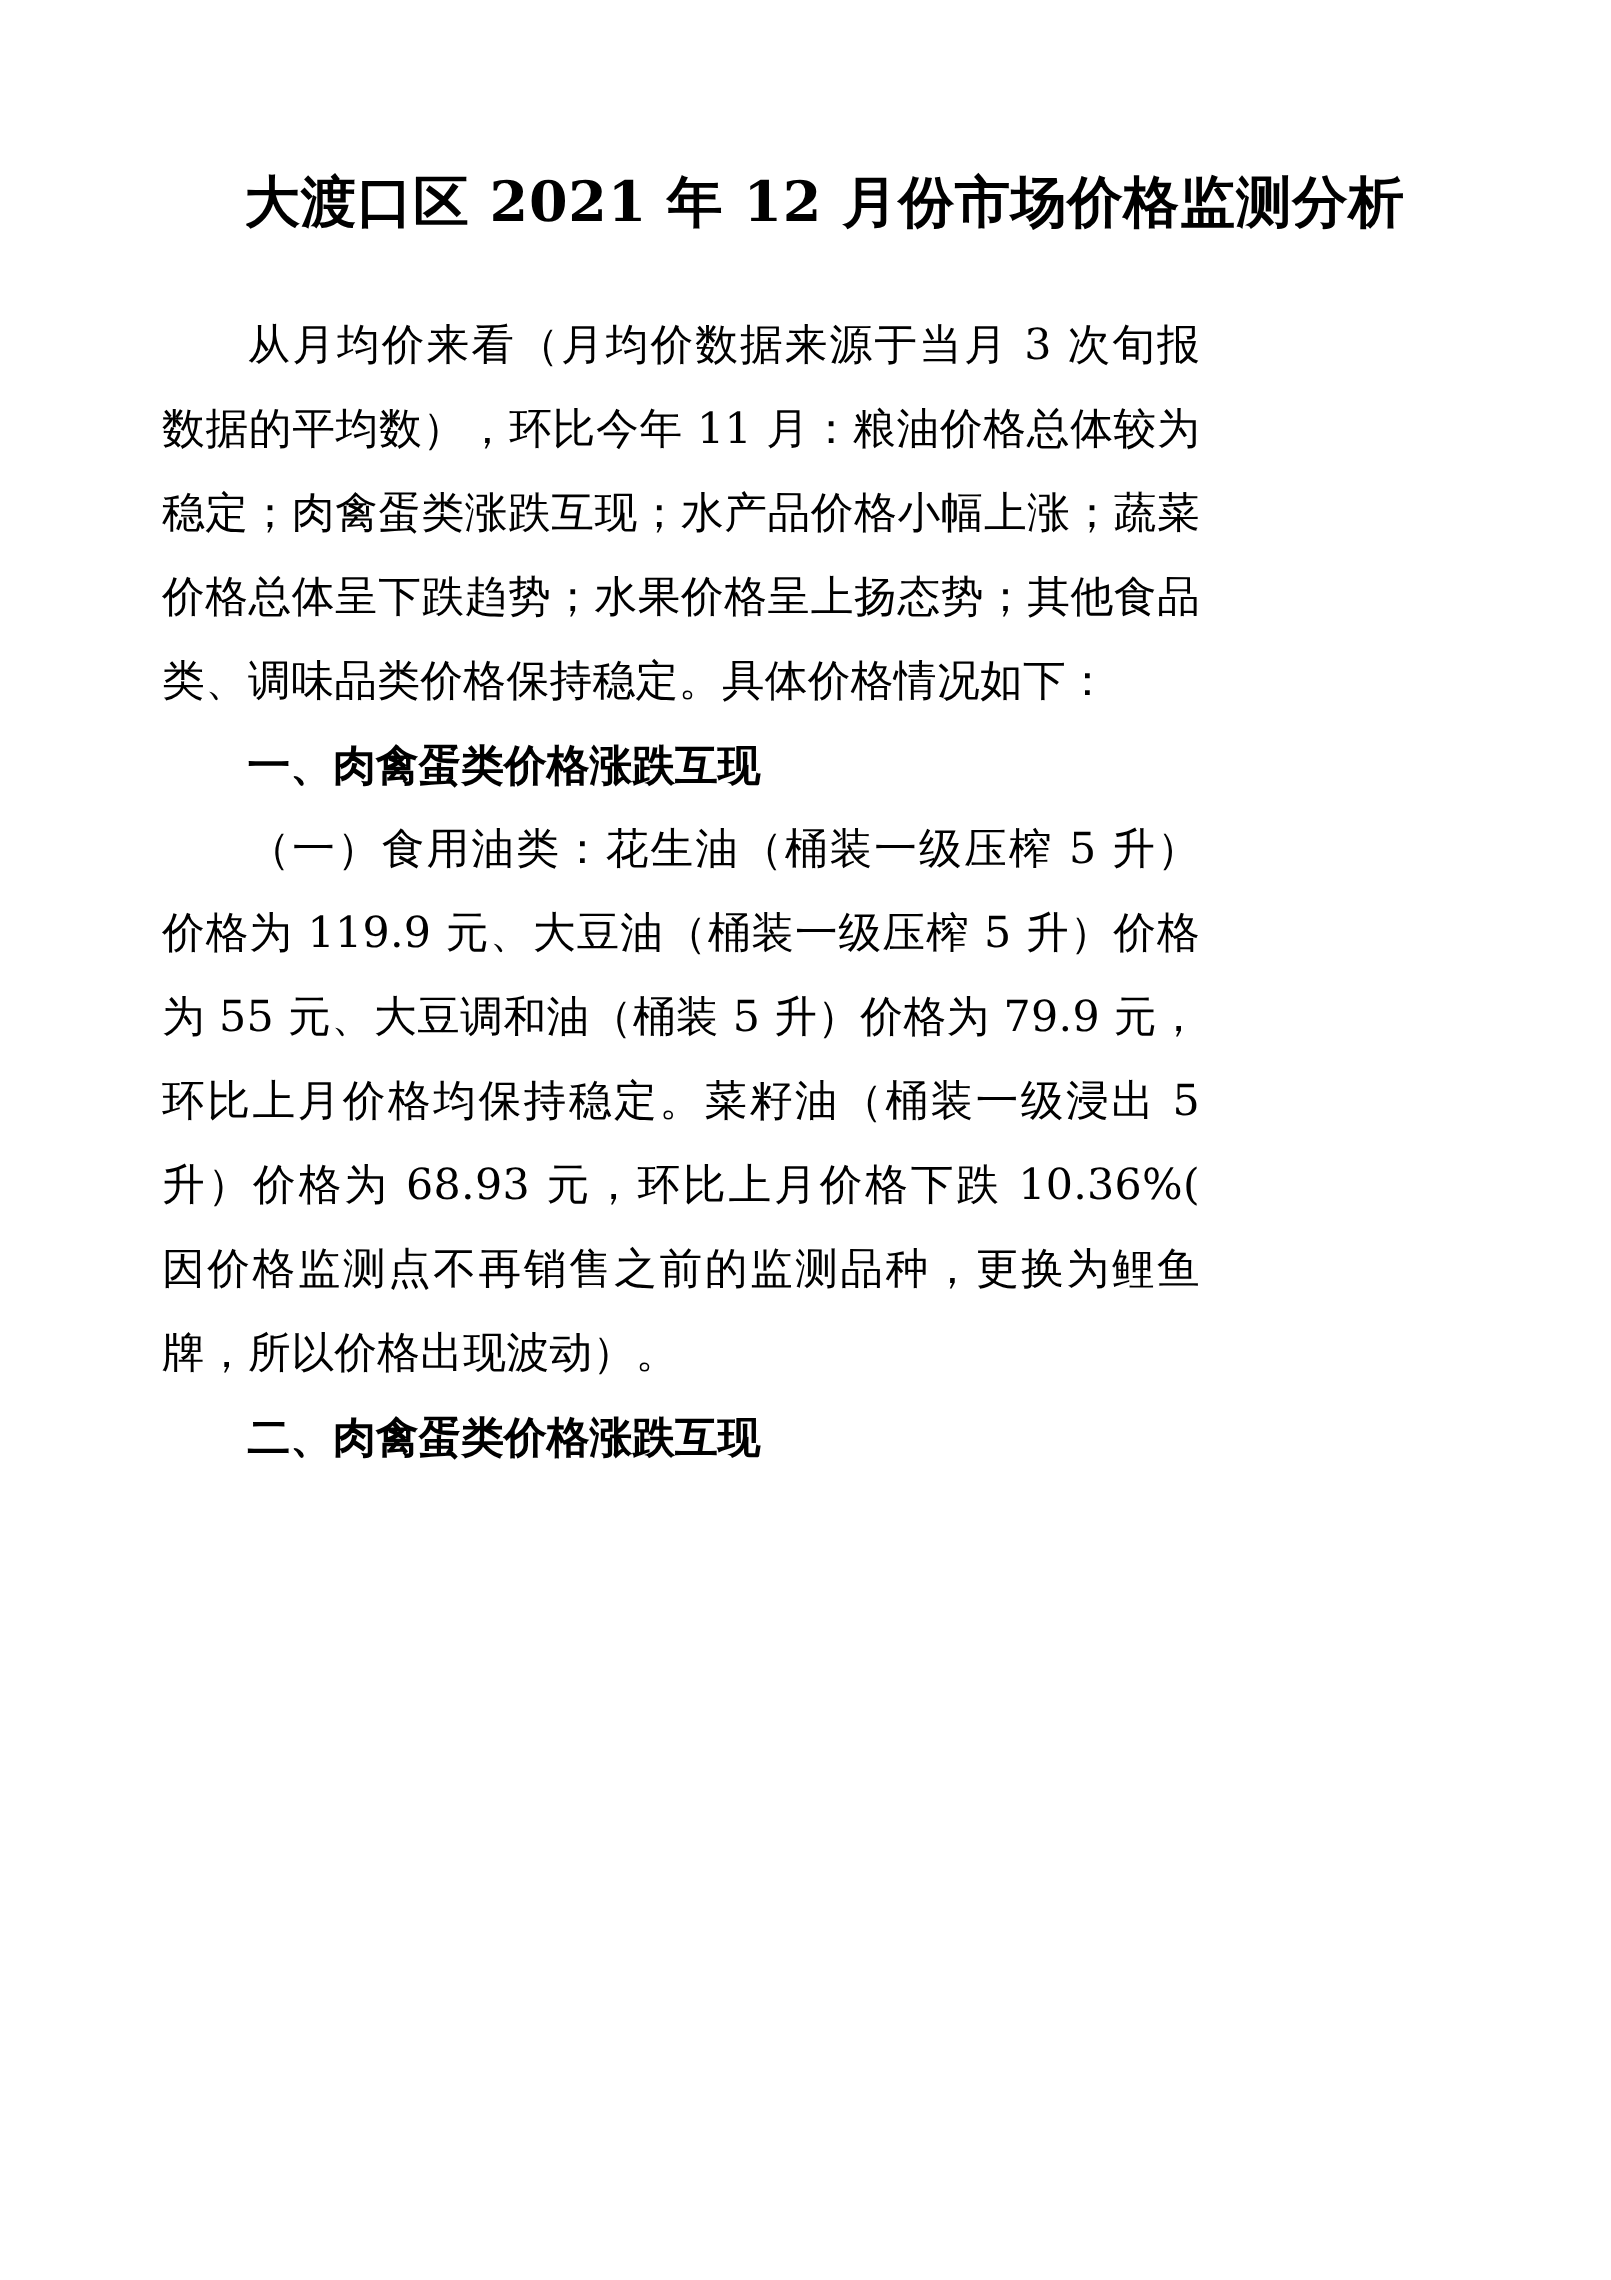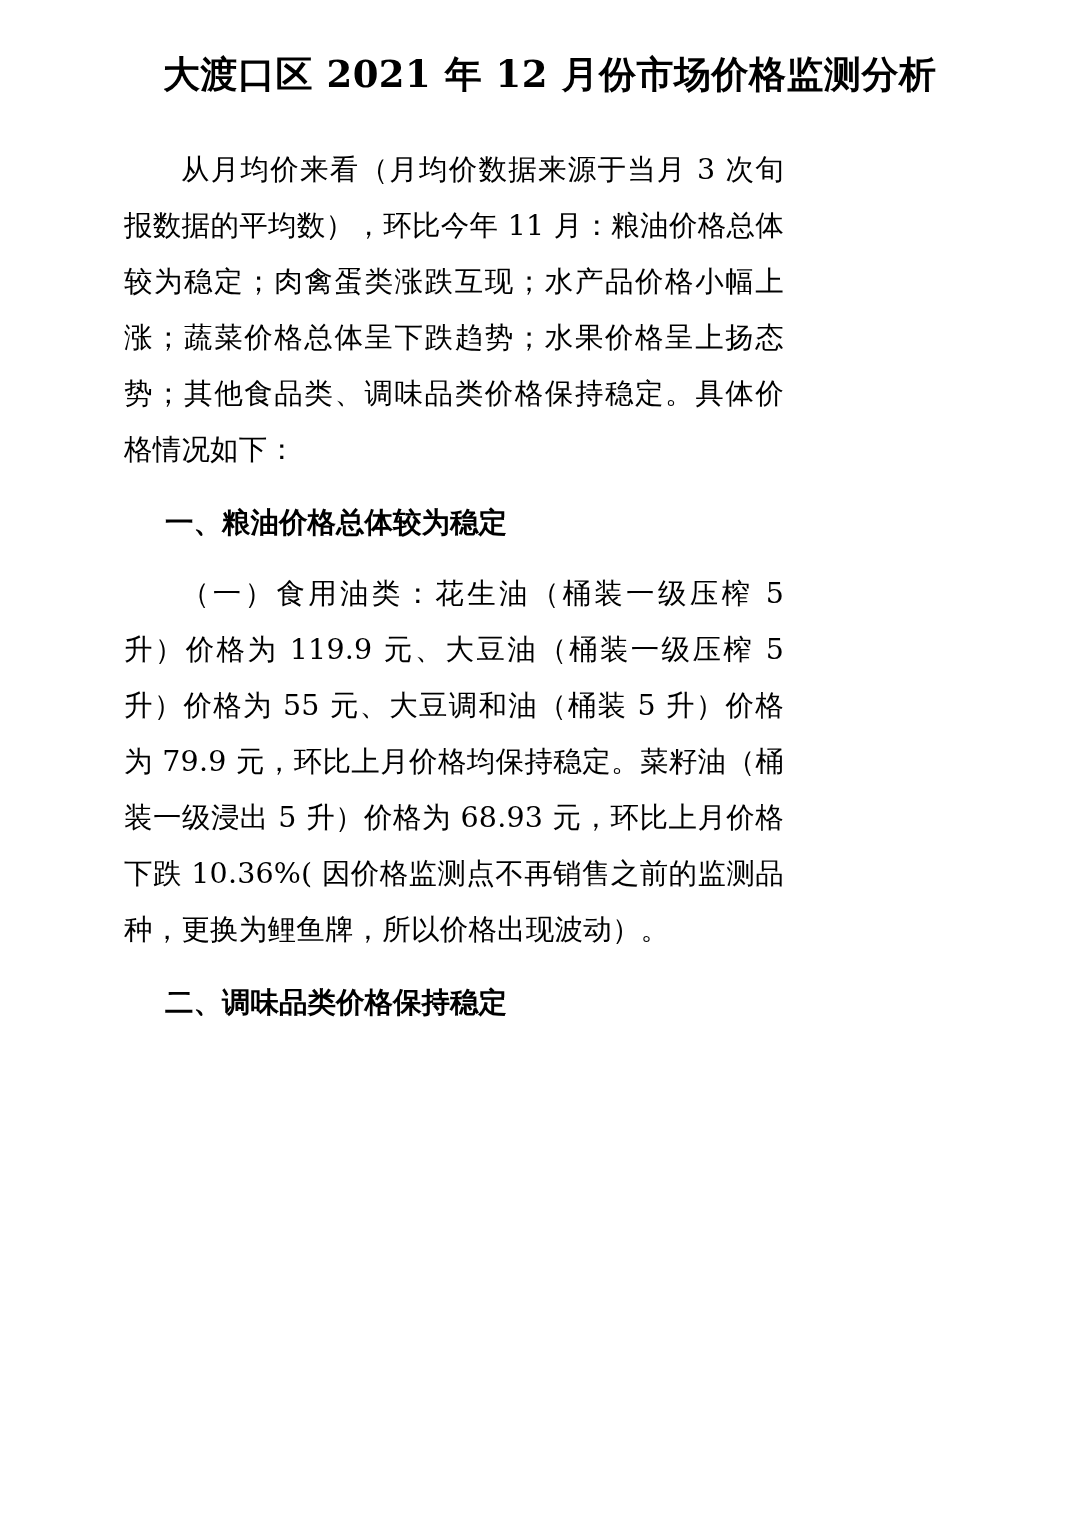--- a/index.html
+++ b/index.html
@@ -11,37 +11,37 @@
     width: 1074px;
     height: 1520px;
     font-family: "DejaVu Serif", "Liberation Serif", serif;
     color: #000000;
     overflow: hidden;
   }
   .page {
     box-sizing: border-box;
     width: 900px;
     height: 1520px;
-    padding: 50px 100px 40px 108px;
+    padding: 110px 100px 40px 108px;
     position: relative;
   }
   .doc-title {
     font-family: "DejaVu Serif", "Liberation Serif", serif;
     font-weight: bold;
     font-size: 37px;
     line-height: 1.3;
     letter-spacing: 0.5px;
     text-align: left;
     margin: 0 0 44px 55px;
     white-space: nowrap;
   }
   p.para {
     font-size: 28.5px;
     line-height: 56px;
-    margin: 16px;
+    margin: 0;
     text-align: justify;
     text-justify: inter-ideograph;
     letter-spacing: 0.2px;
   }
   p.indent {
     text-indent: 57px;
   }
   p.heading {
     font-weight: bold;
     text-indent: 57px;
@@ -52,21 +52,21 @@
 </style>
 </head>
 <body>
 
 <div class="page">
 
   <h1 class="doc-title">大渡口区 2021 年 12 月份市场价格监测分析</h1>
 
   <p class="para indent">从月均价来看（月均价数据来源于当月 3 次旬报数据的平均数），环比今年 11 月：粮油价格总体较为稳定；肉禽蛋类涨跌互现；水产品价格小幅上涨；蔬菜价格总体呈下跌趋势；水果价格呈上扬态势；其他食品类、调味品类价格保持稳定。具体价格情况如下：</p>
 
-  <p class="heading">一、粮油价格总体较为稳定</p>
+  <p class="heading">一、肉禽蛋类价格涨跌互现</p>
 
   <p class="para indent">（一）食用油类：花生油（桶装一级压榨 5 升）价格为 119.9 元、大豆油（桶装一级压榨 5 升）价格为 55 元、大豆调和油（桶装 5 升）价格为 79.9 元，环比上月价格均保持稳定。菜籽油（桶装一级浸出 5 升）价格为 68.93 元，环比上月价格下跌 10.36%( 因价格监测点不再销售之前的监测品种，更换为鲤鱼牌，所以价格出现波动）。</p>
 
 
-  <p class="heading">二、调味品类价格保持稳定</p>
+  <p class="heading">二、肉禽蛋类价格涨跌互现</p>
 
 
 </div>
 
 </body></html>

